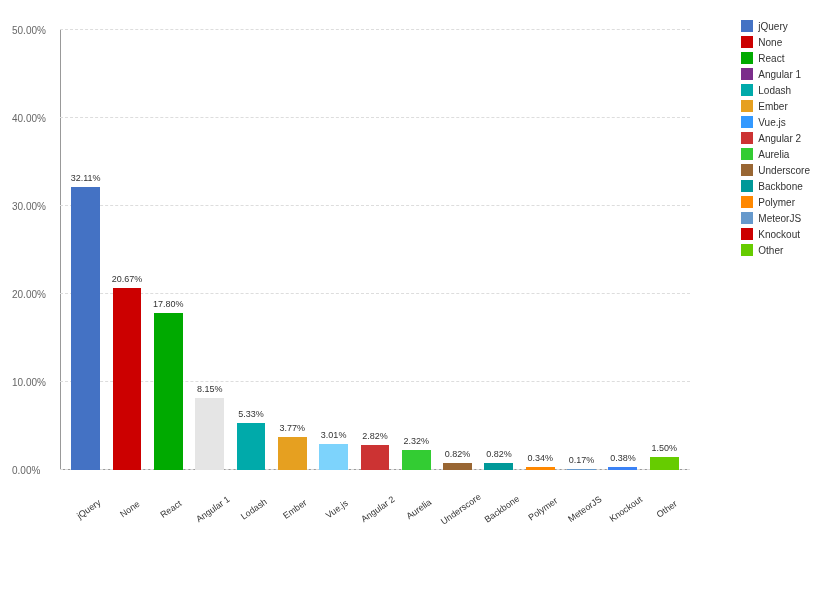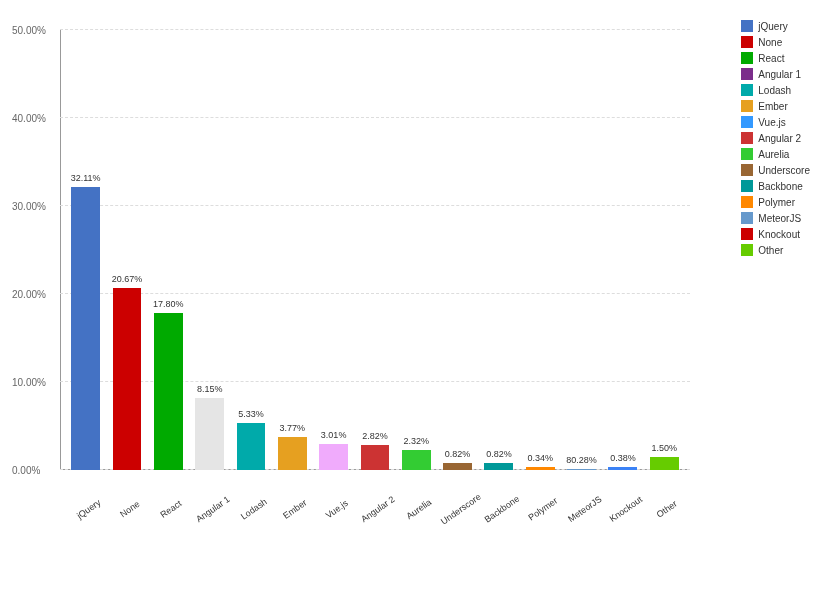--- a/index.html
+++ b/index.html
@@ -196,21 +196,21 @@
               <span class="x-label">Lodash</span>
             </div>
           </div>
           <div class="bar-group">
             <div class="bar" style="height: 7.54%; background-color: rgb(230, 160, 32); position: relative;">
               <span class="bar-label">3.77%</span>
               <span class="x-label">Ember</span>
             </div>
           </div>
           <div class="bar-group">
-            <div class="bar" style="height: 6.02%; background-color: #f0abfc; position: relative;">
+            <div class="bar" style="height: 6.02%; background-color: #7dd3fc; position: relative;">
               <span class="bar-label">3.01%</span>
               <span class="x-label">Vue.js</span>
             </div>
           </div>
           <div class="bar-group">
             <div class="bar" style="height: 5.64%; background-color: rgb(204, 51, 51); position: relative;">
               <span class="bar-label">2.82%</span>
               <span class="x-label">Angular 2</span>
             </div>
           </div>
@@ -233,21 +233,21 @@
             </div>
           </div>
           <div class="bar-group">
             <div class="bar" style="height: 0.68%; background-color: rgb(255, 136, 0); position: relative;">
               <span class="bar-label">0.34%</span>
               <span class="x-label">Polymer</span>
             </div>
           </div>
           <div class="bar-group">
             <div class="bar" style="height: 0.34%; background-color: rgb(102, 153, 204); position: relative;">
-              <span class="bar-label">80.28%</span>
+              <span class="bar-label">0.17%</span>
               <span class="x-label">MeteorJS</span>
             </div>
           </div>
           <div class="bar-group">
             <div class="bar" style="height: 0.76%; background-color: #3b82f6; position: relative;">
               <span class="bar-label">0.38%</span>
               <span class="x-label">Knockout</span>
             </div>
           </div>
           <div class="bar-group">

